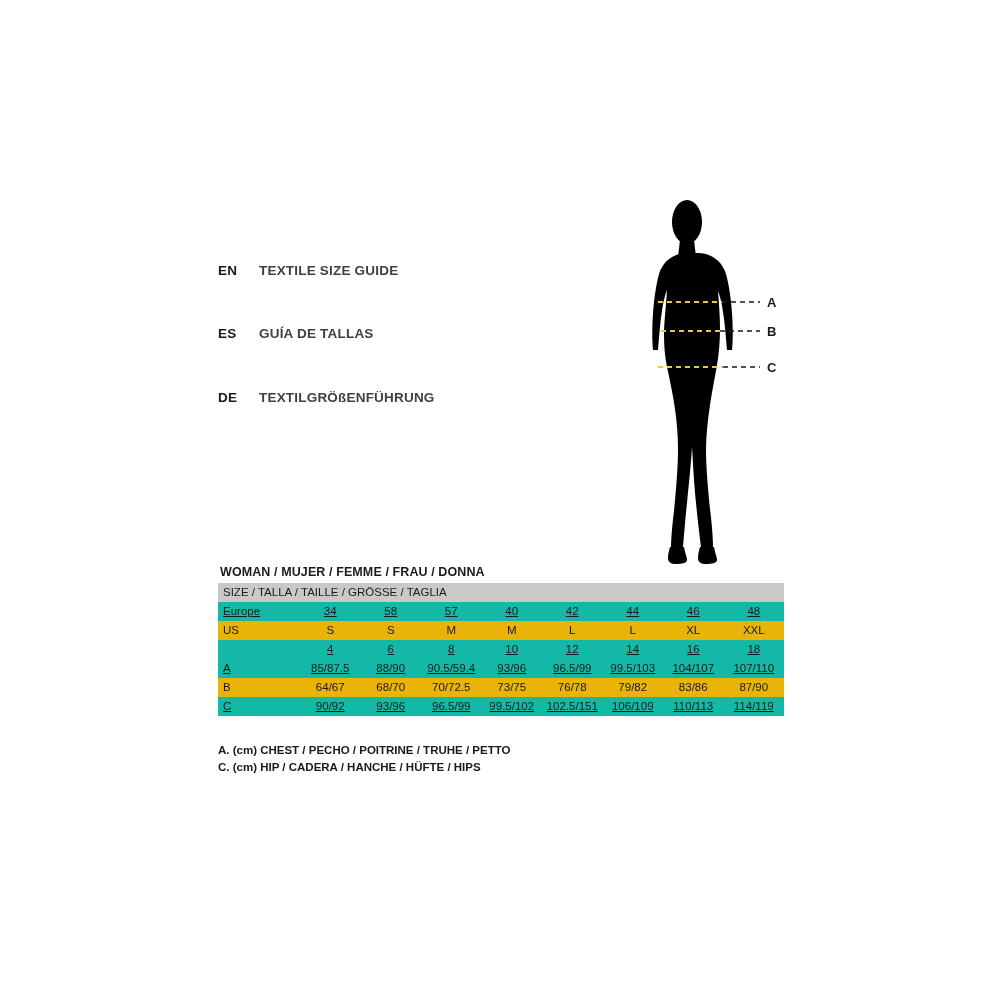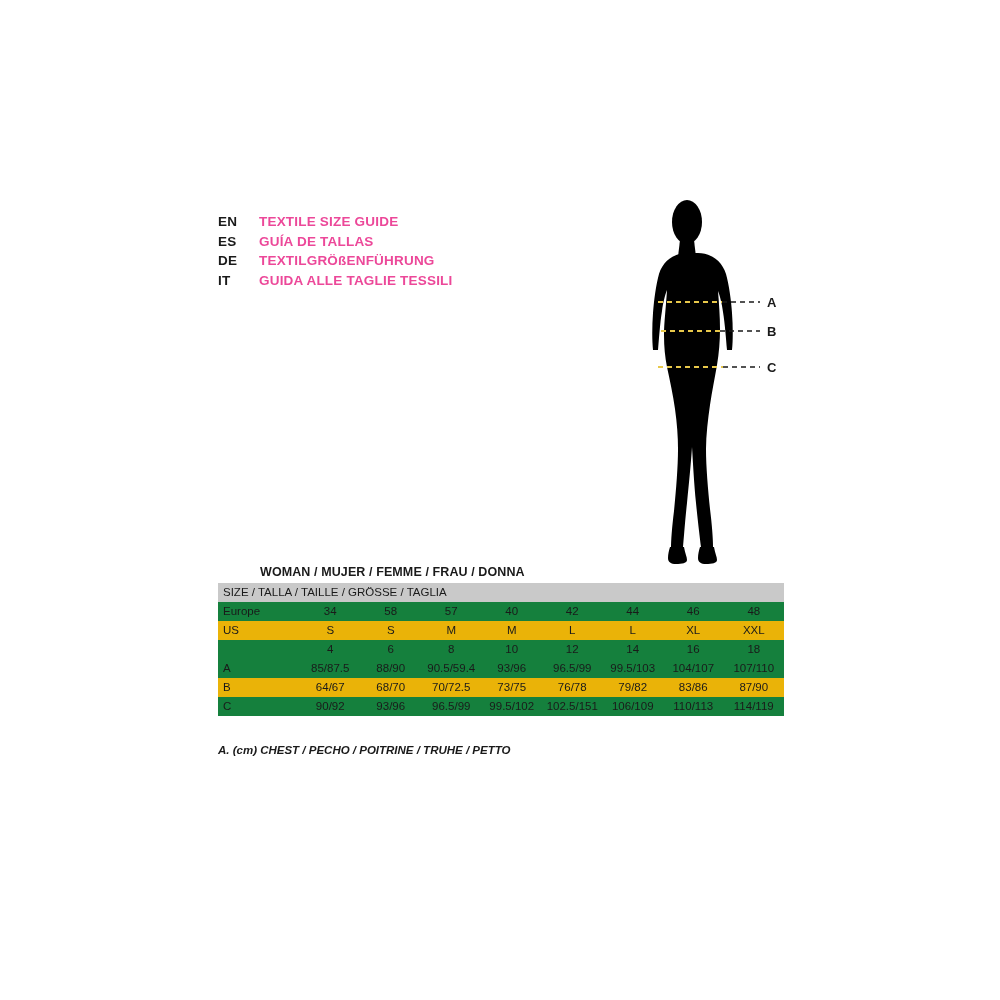--- a/index.html
+++ b/index.html
@@ -18,35 +18,36 @@
 
   
   #title-block {
     position: absolute;
     left: 218px;
     top: 214px;
     width: 420px;
   }
   .title-row {
     display: flex;
-    align-items: flex-start;
+    align-items: flex-end;
     height: 19.5px;
+    margin-top: 44px;
   }
   .title-code {
     width: 41px;
     font-size: 13.5px;
     font-weight: bold;
     letter-spacing: 0.2px;
     color: #1a1a1a;
   }
   .title-text {
     font-size: 13.5px;
     font-weight: bold;
     letter-spacing: 0.2px;
-    color: #ec4899;
+    color: #404040;
     white-space: nowrap;
   }
 
   
   #figure-block {
     position: absolute;
     left: 630px;
     top: 195px;
     width: 180px;
     height: 390px;
@@ -66,21 +67,20 @@
     left: 218px;
     top: 565px;
     width: 564px;
   }
   .woman-header {
     font-size: 12.5px;
     font-weight: bold;
     color: #1a1a1a;
     padding: 0 0 4px 2px;
     letter-spacing: 0.1px;
-    margin-left: 40px;
   }
   table.size-table {
     border-collapse: collapse;
     width: 564px;
     table-layout: fixed;
   }
   table.size-table td {
     font-size: 11.5px;
     height: 19px;
     line-height: 19px;
@@ -91,61 +91,56 @@
   }
   table.size-table td.rowlabel {
     text-align: left;
     padding-left: 5px;
     font-size: 11.5px;
   }
   tr.band-dark td {
     background: #c9c9c9;
     font-weight: normal;
   }
-  tr.band-light td { background: #15803d; }
+  tr.band-light td { background: #14b8a6; text-decoration: underline; }
   tr.band-white td { background: #eab308; }
 
   col.c-label { width: 82px; }
   col.c-val  { width: 60.5px; }
 
   
   #legend-block {
     position: absolute;
     left: 218px;
     top: 742px;
     width: 500px;
   }
   .legend-row {
     font-size: 11.5px;
     font-weight: bold;
     color: #1a1a1a;
     line-height: 17px;
     white-space: nowrap;
-    font-style: italic;
   }
 </style>
 </head>
 <body>
 
 <div id="title-block">
   <div class="title-row">
     <span class="title-code">EN</span>
     <span class="title-text">TEXTILE SIZE GUIDE</span>
   </div>
   <div class="title-row">
     <span class="title-code">ES</span>
     <span class="title-text">GUÍA DE TALLAS</span>
   </div>
   <div class="title-row">
     <span class="title-code">DE</span>
     <span class="title-text">TEXTILGRÖßENFÜHRUNG</span>
-  </div>
-  <div class="title-row">
-    <span class="title-code">IT</span>
-    <span class="title-text">GUIDA ALLE TAGLIE TESSILI</span>
   </div>
 </div>
 
 <div id="figure-block">
   <svg id="figure-svg" width="180" height="390" viewBox="0 0 180 390">
 
     <g fill="#000000">
 
       <ellipse cx="57" cy="27" rx="15" ry="22"></ellipse>
 
@@ -295,13 +290,14 @@
         <td>106/109</td>
         <td>110/113</td>
         <td>114/119</td>
       </tr>
     </tbody>
   </table>
 </div>
 
 <div id="legend-block">
   <div class="legend-row">A. (cm) CHEST / PECHO / POITRINE / TRUHE / PETTO</div>
+  <div class="legend-row">C. (cm) HIP / CADERA / HANCHE / HÜFTE / HIPS</div>
 </div>
 
 </body></html>

